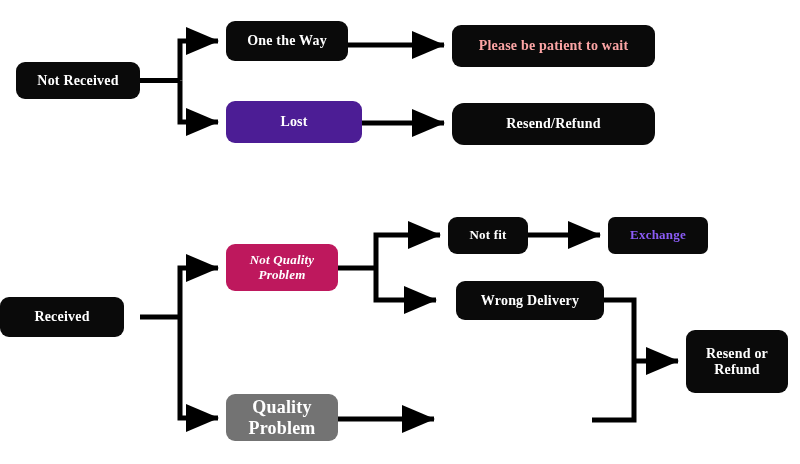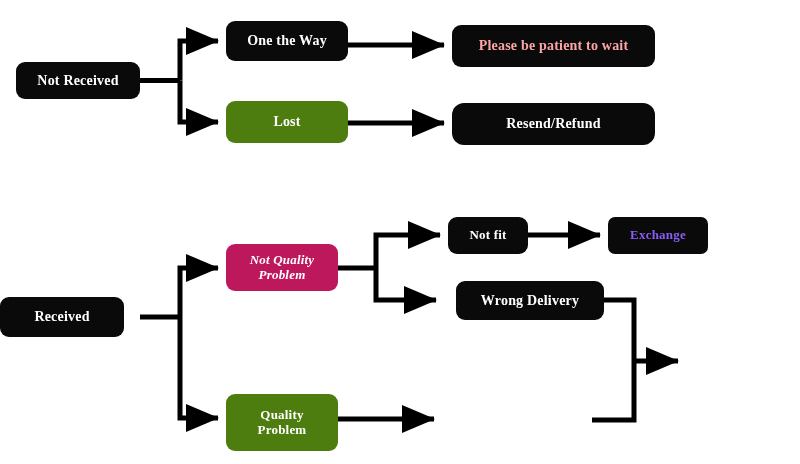--- a/index.html
+++ b/index.html
@@ -102,22 +102,23 @@
       <path d="M592,420 L634,420 L634,361" stroke="#000000" stroke-width="5" fill="none"></path>
     </g>
     <g>
       <path d="M634,361 L678,361" stroke="#000000" stroke-width="5" fill="none" marker-end="url(#arrow)"></path>
     </g>
   </svg>
 
   <div class="node" style="left: 16px; top: 62px; width: 124px; height: 37px; font-size: 14px; background: rgb(10, 10, 10); color: rgb(255, 255, 255);">Not Received</div>
   <div class="node" style="left: 226px; top: 21px; width: 122px; height: 40px; font-size: 14px; background: rgb(10, 10, 10); color: rgb(255, 255, 255);">One the Way</div>
   <div class="node" style="left: 452px; top: 25px; width: 203px; height: 42px; font-size: 14px; background: rgb(10, 10, 10); color: #fca5a5;">Please be patient to wait</div>
-  <div class="node" style="left: 226px; top: 101px; width: 122px; height: 42px; font-size: 14px; background: #4d7c0f; color: rgb(255, 255, 255);">Lost</div>
+  <div class="node" style="left: 226px; top: 101px; width: 136px; height: 42px; font-size: 14px; background: #4c1d95; color: rgb(255, 255, 255);">Lost</div>
   <div class="node" style="left: 452px; top: 103px; width: 203px; height: 42px; font-size: 14px; background: rgb(10, 10, 10); color: rgb(255, 255, 255); border-radius: 12px;">Resend/Refund</div>
   <div class="node" style="left: 0; top: 297px; width: 124px; height: 40px; font-size: 14px; background: rgb(10, 10, 10); color: rgb(255, 255, 255);">Received</div>
   <div class="node" style="left: 226px; top: 244px; width: 112px; height: 47px; font-size: 13px; background: #be185d; color: rgb(255, 255, 255); font-style: italic;">Not Quality<br>Problem</div>
-  <div class="node" style="left: 226px; top: 394px; width: 112px; height: 57px; font-size: 13px; background: #4d7c0f; color: rgb(255, 255, 255);">Quality<br>Problem</div>
+  <div class="node" style="left: 226px; top: 394px; width: 112px; height: 47px; font-size: 18px; background: #737373; color: rgb(255, 255, 255);">Quality<br>Problem</div>
   <div class="node" style="left: 448px; top: 217px; width: 80px; height: 37px; font-size: 13px; background: rgb(10, 10, 10); color: rgb(255, 255, 255);">Not fit</div>
   <div class="node" style="left: 608px; top: 217px; width: 100px; height: 37px; font-size: 13px; background: rgb(10, 10, 10); color: #8b5cf6; border-radius: 7px;">Exchange</div>
   <div class="node" style="left: 444px; top: 281px; width: 148px; height: 39px; font-size: 14px; background: rgb(10, 10, 10); color: rgb(255, 255, 255); margin-left: 12px;">Wrong Delivery</div>
+  <div class="node" style="left: 686px; top: 330px; width: 102px; height: 63px; font-size: 14px; background: rgb(10, 10, 10); color: rgb(255, 255, 255);">Resend or<br>Refund</div>
 
 </div>
 
 </body></html>

